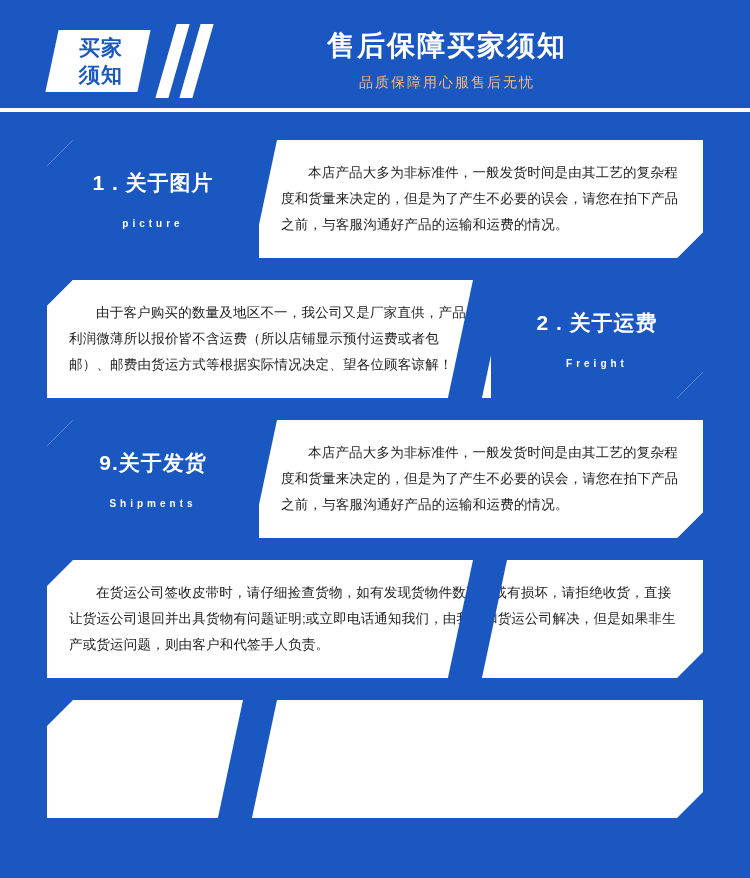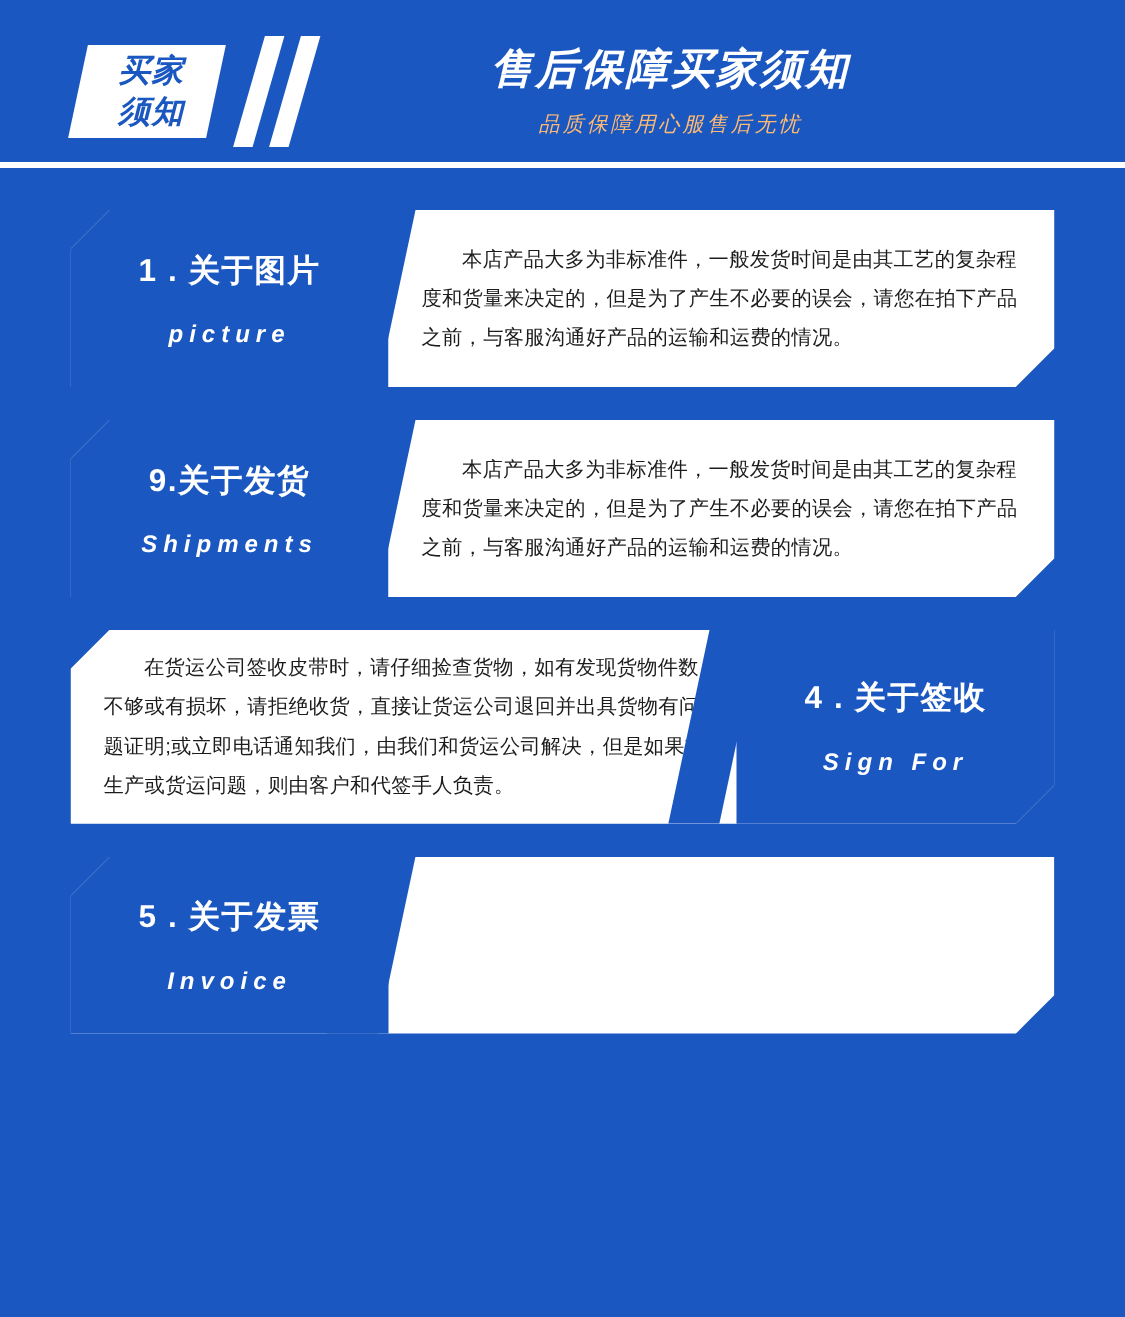--- a/index.html
+++ b/index.html
@@ -19,21 +19,20 @@
     height: 878px;
     background: #1a57c0;
   }
 
   
   .header {
     position: relative;
     height: 120px;
     background: #1a57c0;
     overflow: hidden;
-    font-style: italic;
   }
   .header-left {
     position: absolute;
     left: 52px;
     top: 30px;
     width: 92px;
     height: 62px;
     background: #ffffff;
     transform: skewX(-12deg);
   }
@@ -144,25 +143,24 @@
     box-sizing: border-box;
   }
   .label-cn {
     font-size: 21px;
     font-weight: bold;
     letter-spacing: 1px;
     white-space: nowrap;
   }
   .label-en {
     margin-top: 21px;
-    font-size: 16px;
+    font-size: 10px;
     font-weight: bold;
     letter-spacing: 4px;
     white-space: nowrap;
-    font-style: italic;
   }
 
   .text-box {
     flex: 1 1 auto;
     background: #ffffff;
     color: #1c1c1c;
     font-size: 13.5px;
     line-height: 1.95;
     padding: 12px 20px 12px 22px;
     box-sizing: border-box;
@@ -230,20 +228,34 @@
             <div class="label-en">picture</div>
           </div>
           <div class="text-box indent">
             <p>本店产品大多为非标准件，一般发货时间是由其工艺的复杂程度和货量来决定的，但是为了产生不必要的误会，请您在拍下产品之前，与客服沟通好产品的运输和运费的情况。</p>
           </div>
         </div>
         <div class="diag-left"></div>
       </div>
     </div>
 
+    <div class="row">
+      <div class="panel right-label">
+        <div class="panel-inner">
+          <div class="text-box indent">
+            <p>由于客户购买的数量及地区不一，我公司又是厂家直供，产品利润微薄所以报价皆不含运费（所以店铺显示预付运费或者包邮）、邮费由货运方式等根据实际情况决定、望各位顾客谅解！</p>
+          </div>
+          <div class="label-box">
+            <div class="label-cn">2 . 关于运费</div>
+            <div class="label-en">Freight</div>
+          </div>
+        </div>
+        <div class="diag-right"></div>
+      </div>
+    </div>
 
     <div class="row">
       <div class="panel left-label">
         <div class="panel-inner">
           <div class="label-box">
             <div class="label-cn">9.关于发货</div>
             <div class="label-en">Shipments</div>
           </div>
           <div class="text-box indent">
             <p>本店产品大多为非标准件，一般发货时间是由其工艺的复杂程度和货量来决定的，但是为了产生不必要的误会，请您在拍下产品之前，与客服沟通好产品的运输和运费的情况。</p>
@@ -252,35 +264,27 @@
         <div class="diag-left"></div>
       </div>
     </div>
 
     <div class="row">
       <div class="panel right-label">
         <div class="panel-inner">
           <div class="text-box indent">
             <p>在货运公司签收皮带时，请仔细捡查货物，如有发现货物件数不够或有损坏，请拒绝收货，直接让货运公司退回并出具货物有问题证明;或立即电话通知我们，由我们和货运公司解决，但是如果非生产或货运问题，则由客户和代签手人负责。</p>
           </div>
-          <div class="label-box">
-            <div class="label-cn">4 . 关于签收</div>
-            <div class="label-en">Sign For</div>
-          </div>
         </div>
         <div class="diag-right"></div>
       </div>
     </div>
 
     <div class="row">
       <div class="panel left-label">
         <div class="panel-inner">
-          <div class="label-box">
-            <div class="label-cn">5 . 关于发票</div>
-            <div class="label-en">Invoice</div>
-          </div>
         </div>
         <div class="diag-left"></div>
       </div>
     </div>
 
   </div>
 </div>
 
 </body></html>

